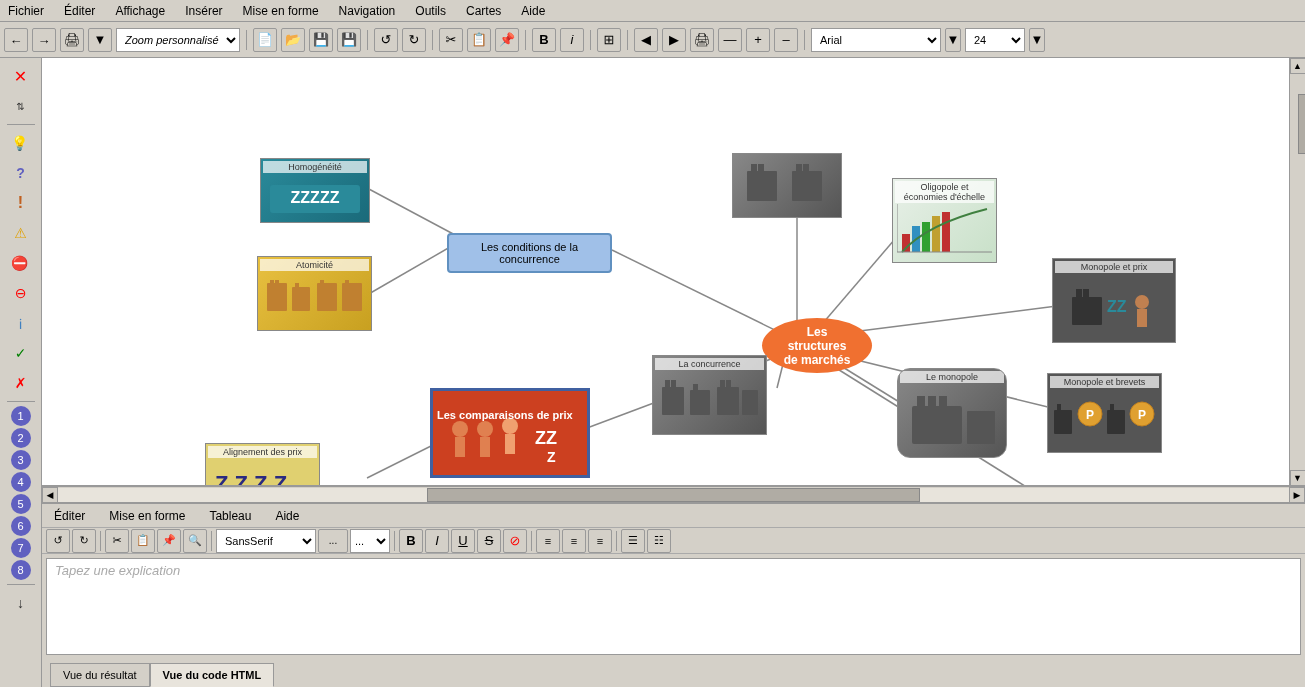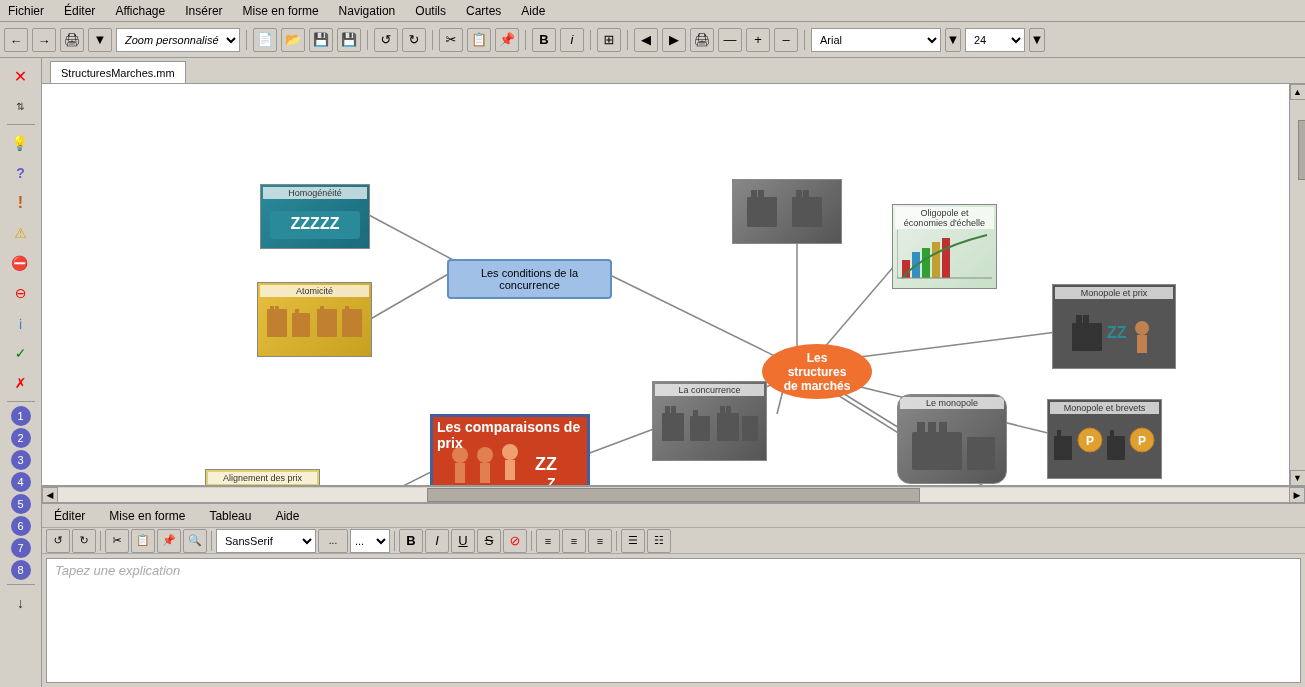--- a/index.html
+++ b/index.html
@@ -363,25 +363,20 @@
     <div class="sidebar-icon" style="background:#6060c0; color:white; border-radius:50%; width:20px;height:20px;font-size:11px;">5</div>
     <div class="sidebar-icon" style="background:#6060c0; color:white; border-radius:50%; width:20px;height:20px;font-size:11px;">6</div>
     <div class="sidebar-icon" style="background:#6060c0; color:white; border-radius:50%; width:20px;height:20px;font-size:11px;">7</div>
     <div class="sidebar-icon" style="background:#6060c0; color:white; border-radius:50%; width:20px;height:20px;font-size:11px;">8</div>
     <div class="sidebar-sep"></div>
     <div class="sidebar-icon">↓</div>
   </div>
 
   <div id="content-area">
 
-    <div id="tab-bar">
-      <div class="tab">
-        <span>StructuresMarches.mm</span>
-      </div>
-    </div>
 
     <div class="map-and-vscroll">
       <div id="mindmap-canvas">
 
         <svg id="lines-layer">
 
           <line x1="745" y1="278" x2="570" y2="192" stroke="#888" stroke-width="1.5"></line>
 
           <line x1="415" y1="185" x2="325" y2="237" stroke="#888" stroke-width="1.5"></line>
 
@@ -434,21 +429,21 @@
 
         <div class="img-node zzz-bg" style="left:218px; top:100px; width:110px; height:65px;">
           <div class="img-node-label">Homogénéité</div>
           <svg width="100" height="45" style="margin-top:14px;">
             <rect x="5" y="10" width="90" height="28" fill="#2a8a9a" rx="3"></rect>
             <text x="50" y="28" text-anchor="middle" fill="white" font-size="16" font-weight="bold" font-family="Arial">ZZZZZ</text>
           </svg>
         </div>
 
         <div class="img-node" style="left:388px; top:330px; width:160px; height:90px; border:3px solid #4060a0; background:#cc4020;">
-          <div style="position:absolute; top:2px; left:4px; font-size:14px; color:white; font-weight:bold; width:155px;">Les comparaisons de prix</div>
+          <div style="position:absolute; top:18px; left:4px; font-size:11px; color:white; font-weight:bold; width:155px;">Les comparaisons de prix</div>
           <svg width="150" height="70" style="margin-top:12px;">
 
             <circle cx="25" cy="25" r="8" fill="#e08050"></circle>
             <rect x="20" y="33" width="10" height="20" fill="#e08050"></rect>
             <circle cx="50" cy="25" r="8" fill="#e08050"></circle>
             <rect x="45" y="33" width="10" height="20" fill="#e08050"></rect>
             <circle cx="75" cy="22" r="8" fill="#f0a070"></circle>
             <rect x="70" y="30" width="10" height="20" fill="#f0a070"></rect>
 
             <text x="100" y="40" fill="white" font-size="18" font-weight="bold" font-family="Arial">ZZ</text>
@@ -602,15 +597,23 @@
         <div class="toolbar-btn" style="font-size:11px;">≡</div>
         <div class="toolbar-separator"></div>
         <div class="toolbar-btn" style="font-size:11px;">☰</div>
         <div class="toolbar-btn" style="font-size:11px;">☷</div>
       </div>
 
       <div id="text-editor">
         <span style="color:#aaa; font-style:italic;">Tapez une explication</span>
       </div>
 
+      <div id="bottom-tabs">
+        <div class="bottom-tab">
+          <span>Vue du résultat</span>
+        </div>
+        <div class="bottom-tab active">
+          <span>Vue du code HTML</span>
+        </div>
+      </div>
     </div>
   </div>
 </div>
 
 </body></html>

